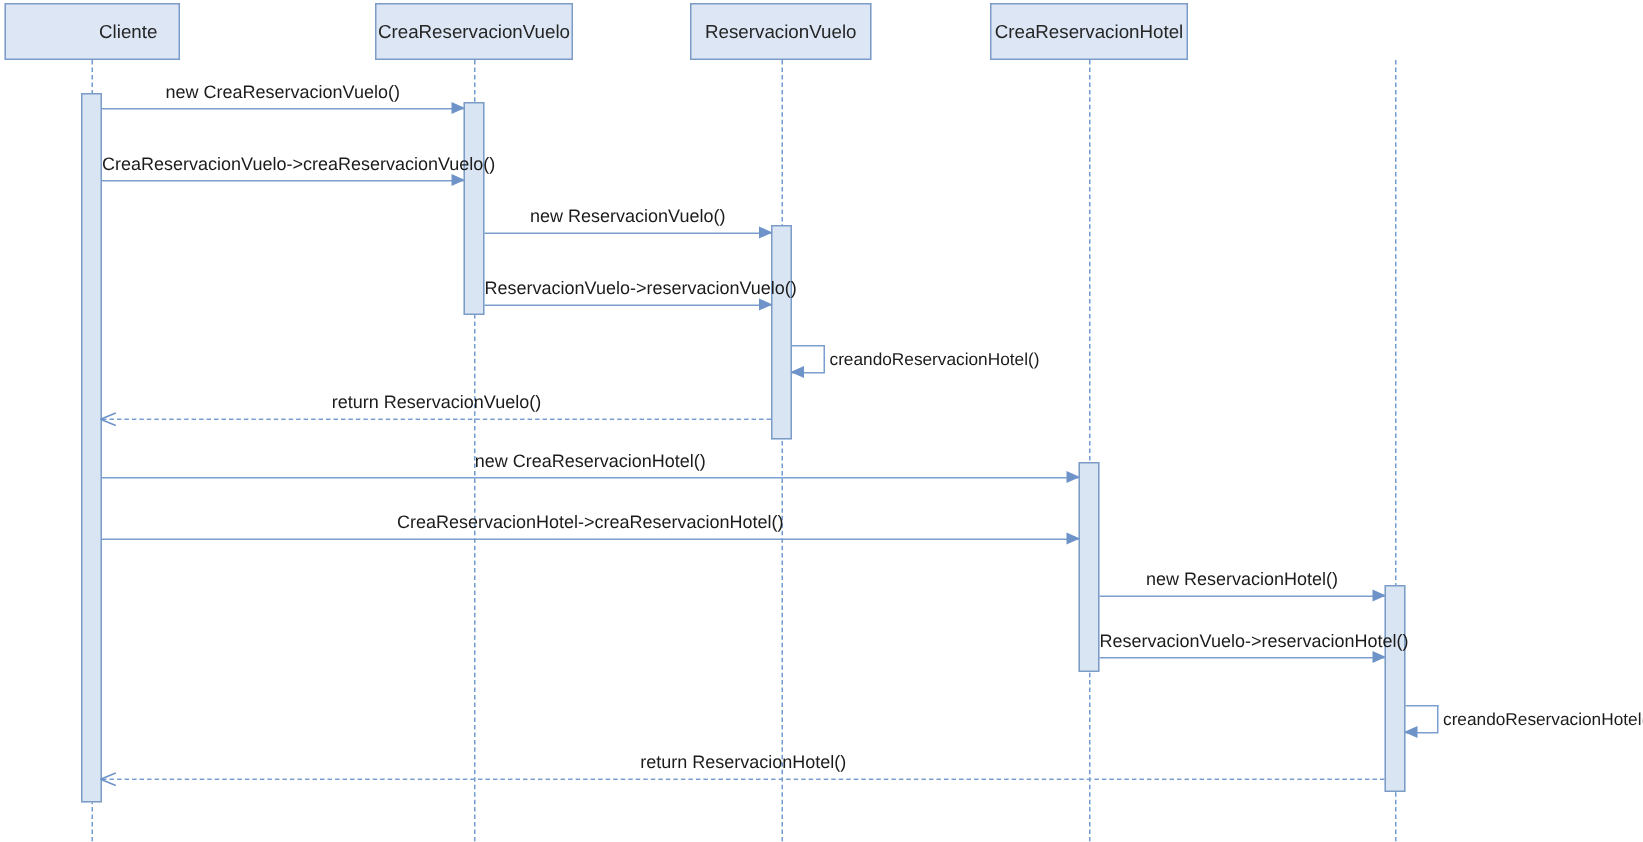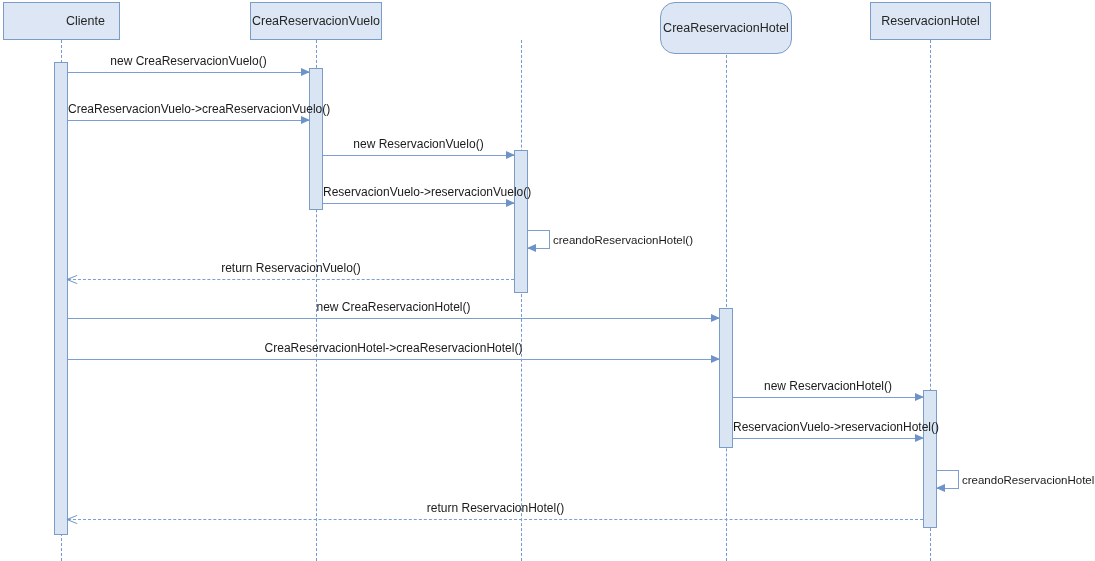--- a/index.html
+++ b/index.html
@@ -181,19 +181,19 @@
       <div class="bottom" style="top: 18px; width: 22px;"></div>
       <div class="arrow" style="top: 14px;"></div>
     </div>
     <div class="selfmsg-label" style="left: 962px; top: 474px;">creandoReservacionHotel()</div>
     <div class="participant" style="left: 3px; top: 2px; width: 117px; height: 38px; padding-left: 48px;">
       <span class="participant-label">Cliente</span>
     </div>
     <div class="participant" style="left: 250px; top: 2px; width: 132px; height: 38px;">
       <span class="participant-label">CreaReservacionVuelo</span>
     </div>
-    <div class="participant" style="left: 660px; top: 2px; width: 132px; height: 52px; border-radius: 15px;">
+    <div class="participant" style="left: 460px; top: 2px; width: 121px; height: 38px;">
+      <span class="participant-label">ReservacionVuelo</span>
+    </div>
+    <div class="participant" style="left: 660px; top: 2px; width: 132px; height: 38px;">
       <span class="participant-label">CreaReservacionHotel</span>
-    </div>
-    <div class="participant" style="left: 870px; top: 2px; width: 121px; height: 38px;">
-      <span class="participant-label">ReservacionHotel</span>
     </div>
   </div>
 
 </body></html>

